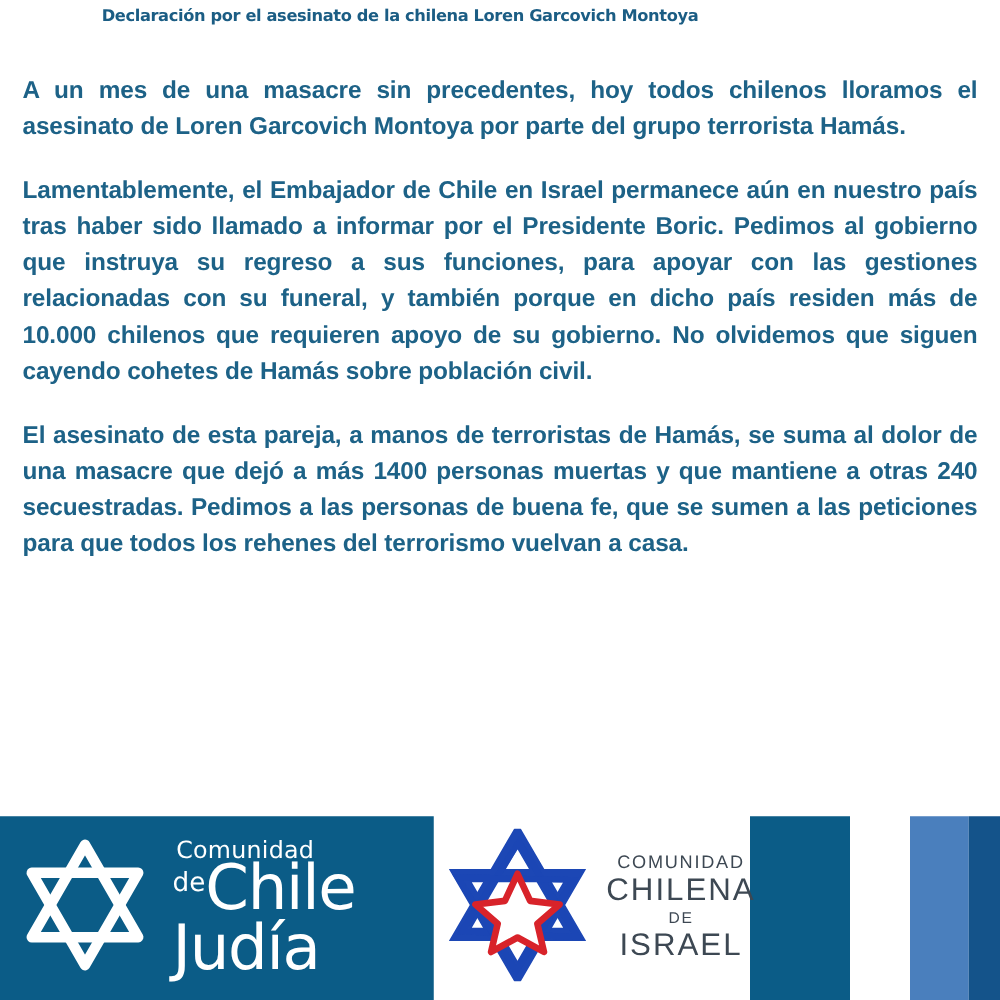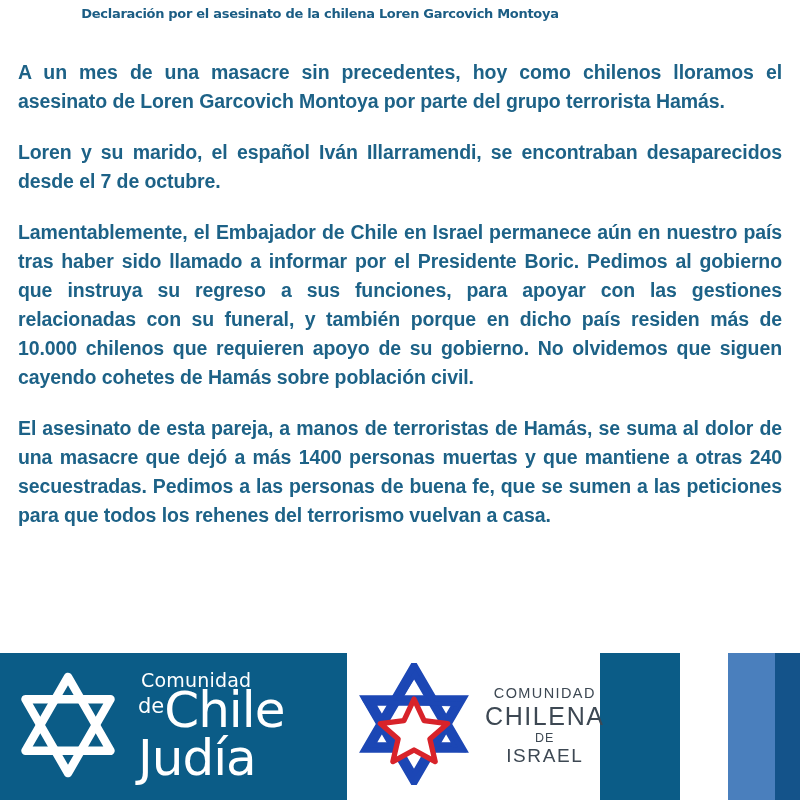--- a/index.html
+++ b/index.html
@@ -124,30 +124,29 @@
   #cci-wordmark {
     margin-left: 12px;
     color: #3d4853;
     text-align: center;
     font-family: "Liberation Sans", sans-serif;
     line-height: 1.15;
   }
   #cci-comunidad { display: block; font-size: 14.5px; letter-spacing: 1.4px; }
   #cci-chilena   { display: block; font-size: 25px;   letter-spacing: 1.6px; }
   #cci-de        { display: block; font-size: 12.5px; letter-spacing: 1.2px; }
-  #cci-israel    { display: block; font-size: 19px;   letter-spacing: 1.6px; }
+  #cci-israel    { display: block; font-size: 25px;   letter-spacing: 1.6px; }
 </style>
 </head>
 <body>
 
 <div id="statement-title">Declaración por el asesinato de la chilena Loren Garcovich Montoya</div>
 
 <div id="statement-body">
-  <p class="para">A un mes de una masacre sin precedentes, hoy como chilenos lloramos el asesinato de Loren Garcovich Montoya por parte del grupo terrorista Hamás.</p>
-  <p class="para">Loren y su marido, el español Iván Illarramendi, se encontraban desaparecidos desde el 7 de octubre.</p>
+  <p class="para">A un mes de una masacre sin precedentes, hoy todos chilenos lloramos el asesinato de Loren Garcovich Montoya por parte del grupo terrorista Hamás.</p>
   <p class="para">Lamentablemente, el Embajador de Chile en Israel permanece aún en nuestro país tras haber sido llamado a informar por el Presidente Boric. Pedimos al gobierno que instruya su regreso a sus funciones, para apoyar con las gestiones relacionadas con su funeral, y también porque en dicho país residen más de 10.000 chilenos que requieren apoyo de su gobierno. No olvidemos que siguen cayendo cohetes de Hamás sobre población civil.</p>
   <p class="para">El asesinato de esta pareja, a manos de terroristas de Hamás, se suma al dolor de una masacre que dejó a más 1400 personas muertas y que mantiene a otras 240 secuestradas. Pedimos a las personas de buena fe, que se sumen a las peticiones para que todos los rehenes del terrorismo vuelvan a casa.</p>
 </div>
 
 <div id="footer-band">
 
   <div id="cjch-block" class="band-block"></div>
 
   <div id="bar-teal" class="band-block"></div>
   <div id="bar-white" class="band-block"></div>

